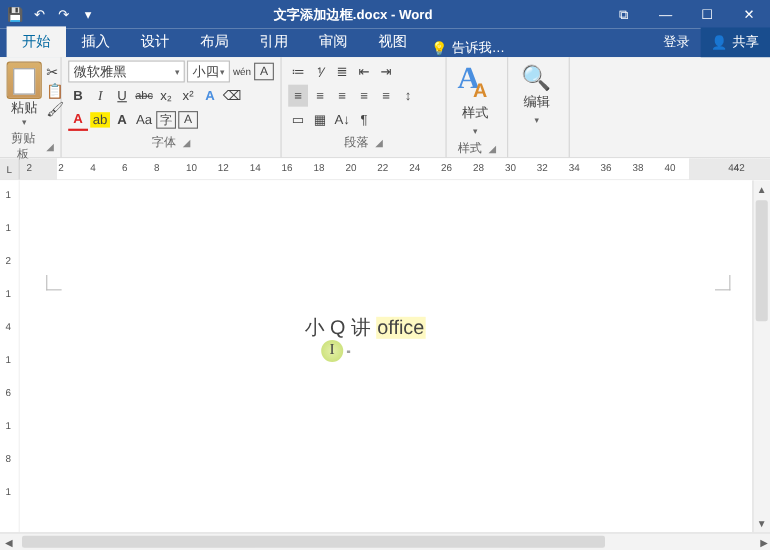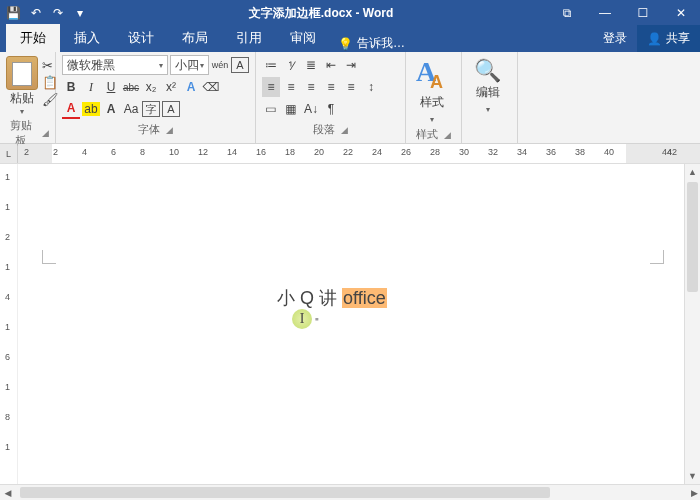--- a/index.html
+++ b/index.html
@@ -5,21 +5,21 @@
   * { margin: 0; padding: 0; box-sizing: border-box; font-family: "Microsoft YaHei", sans-serif; }
   body { width: 700px; height: 500px; background: #fff; overflow: hidden; font-size: 12px; color: #444; }
   .titlebar { background: #2b579a; color: #fff; height: 26px; display: flex; align-items: center; }
   .qat { display: flex; gap: 2px; padding: 0 4px; align-items: center; }
   .qat-btn { width: 20px; height: 20px; display: flex; align-items: center; justify-content: center; font-size: 12px; }
   .title-text { flex: 1; text-align: center; font-size: 12px; font-weight: bold; }
   .winctl { display: flex; }
   .winbtn { width: 38px; height: 26px; display: flex; align-items: center; justify-content: center; font-size: 12px; }
   .tabs { background: #2b579a; color: #fff; height: 26px; display: flex; align-items: flex-end; padding-left: 6px; }
   .tab { padding: 5px 14px 5px; font-size: 13px; }
-  .tab.active { background: #f3f3f3; color: #000000; }
+  .tab.active { background: #f3f3f3; color: #0369a1; }
   .tell { flex: 1; display: flex; align-items: center; gap: 4px; padding-left: 8px; }
   .login { padding: 5px 10px; }
   .share { background: #194d8e; padding: 5px 10px; display: flex; align-items: center; gap: 4px; }
   .ribbon { background: #f3f3f3; height: 92px; display: flex; border-bottom: 1px solid #d4d4d4; }
   .group { border-right: 1px solid #d4d4d4; padding: 2px 6px 0; display: flex; flex-direction: column; position: relative; }
   .group-label { text-align: center; font-size: 11px; color: #666; padding: 2px 0 2px; display: flex; justify-content: center; align-items: center; gap: 6px; }
   .dlaunch { font-size: 9px; color: #888; }
   .clipg { width: 56px; }
   .clip-body { display: flex; align-items: flex-start; height: 68px; }
   .paste { display: flex; flex-direction: column; align-items: center; width: 36px; }
@@ -47,21 +47,21 @@
   .hruler { flex: 1; position: relative; background: linear-gradient(to right,#e9e9e9 0 34px,#fff 34px 608px,#e9e9e9 608px); display: flex; align-items: center; }
   .tick { position: absolute; top: 3px; font-size: 9px; }
   .docarea { display: flex; height: 320px; background: #fff; }
   .vruler { width: 18px; background: #fff; border-right: 1px solid #eee; position: relative; font-size: 9px; color: #555; }
   .vtick { position: absolute; left: 5px; }
   .page { flex: 1; position: relative; background: #fff; }
   .margin-mark { position: absolute; width: 14px; height: 14px; }
   .mm-tl { left: 24px; top: 86px; border-left: 1px solid #bbb; border-bottom: 1px solid #bbb; }
   .mm-tr { right: 36px; top: 86px; border-right: 1px solid #bbb; border-bottom: 1px solid #bbb; }
   .doc-text { position: absolute; left: 259px; top: 122px; font-size: 18px; font-family: "KaiTi","STKaiti",serif; }
-  .sel { background: #fdba74; padding: 0 1px; }
+  .sel { background: #fef9c3; padding: 0 1px; }
   .cursor-spot { position: absolute; left: 274px; top: 145px; width: 20px; height: 20px; border-radius: 50%; background: radial-gradient(circle,#e4f0a8,#c5dd6f); display: flex; align-items: center; justify-content: center; font-size: 14px; font-family: Georgia, serif; }
   .mini-cur { position: absolute; left: 297px; top: 150px; font-size: 11px; color: #444; }
   .vscroll { position: absolute; right: 0; top: 0; width: 16px; bottom: 0; background: #f3f3f3; border-left: 1px solid #ddd; }
   .vbtn { height: 16px; display: flex; align-items: center; justify-content: center; font-size: 9px; color: #666; }
   .vthumb { position: absolute; left: 2px; right: 2px; top: 18px; height: 110px; background: #d8d8d8; border-radius: 2px; }
   .hscroll { height: 16px; background: #f3f3f3; border-top: 1px solid #ddd; display: flex; align-items: center; position: relative; }
   .hthumb { position: absolute; left: 20px; width: 530px; top: 2px; bottom: 2px; background: #d8d8d8; border-radius: 2px; }
 </style>
 </head>
 <body>
@@ -82,20 +82,21 @@
   </div>
 </div>
 
 <div class="tabs">
   <div class="tab active">开始</div>
   <div class="tab">插入</div>
   <div class="tab">设计</div>
   <div class="tab">布局</div>
   <div class="tab">引用</div>
   <div class="tab">审阅</div>
+  <div class="tab">视图</div>
   <div class="tell">
     <span>💡</span>
     <span>告诉我…</span>
   </div>
   <div class="login">登录</div>
   <div class="share">
     <span>👤</span>
     <span>共享</span>
   </div>
 </div>

